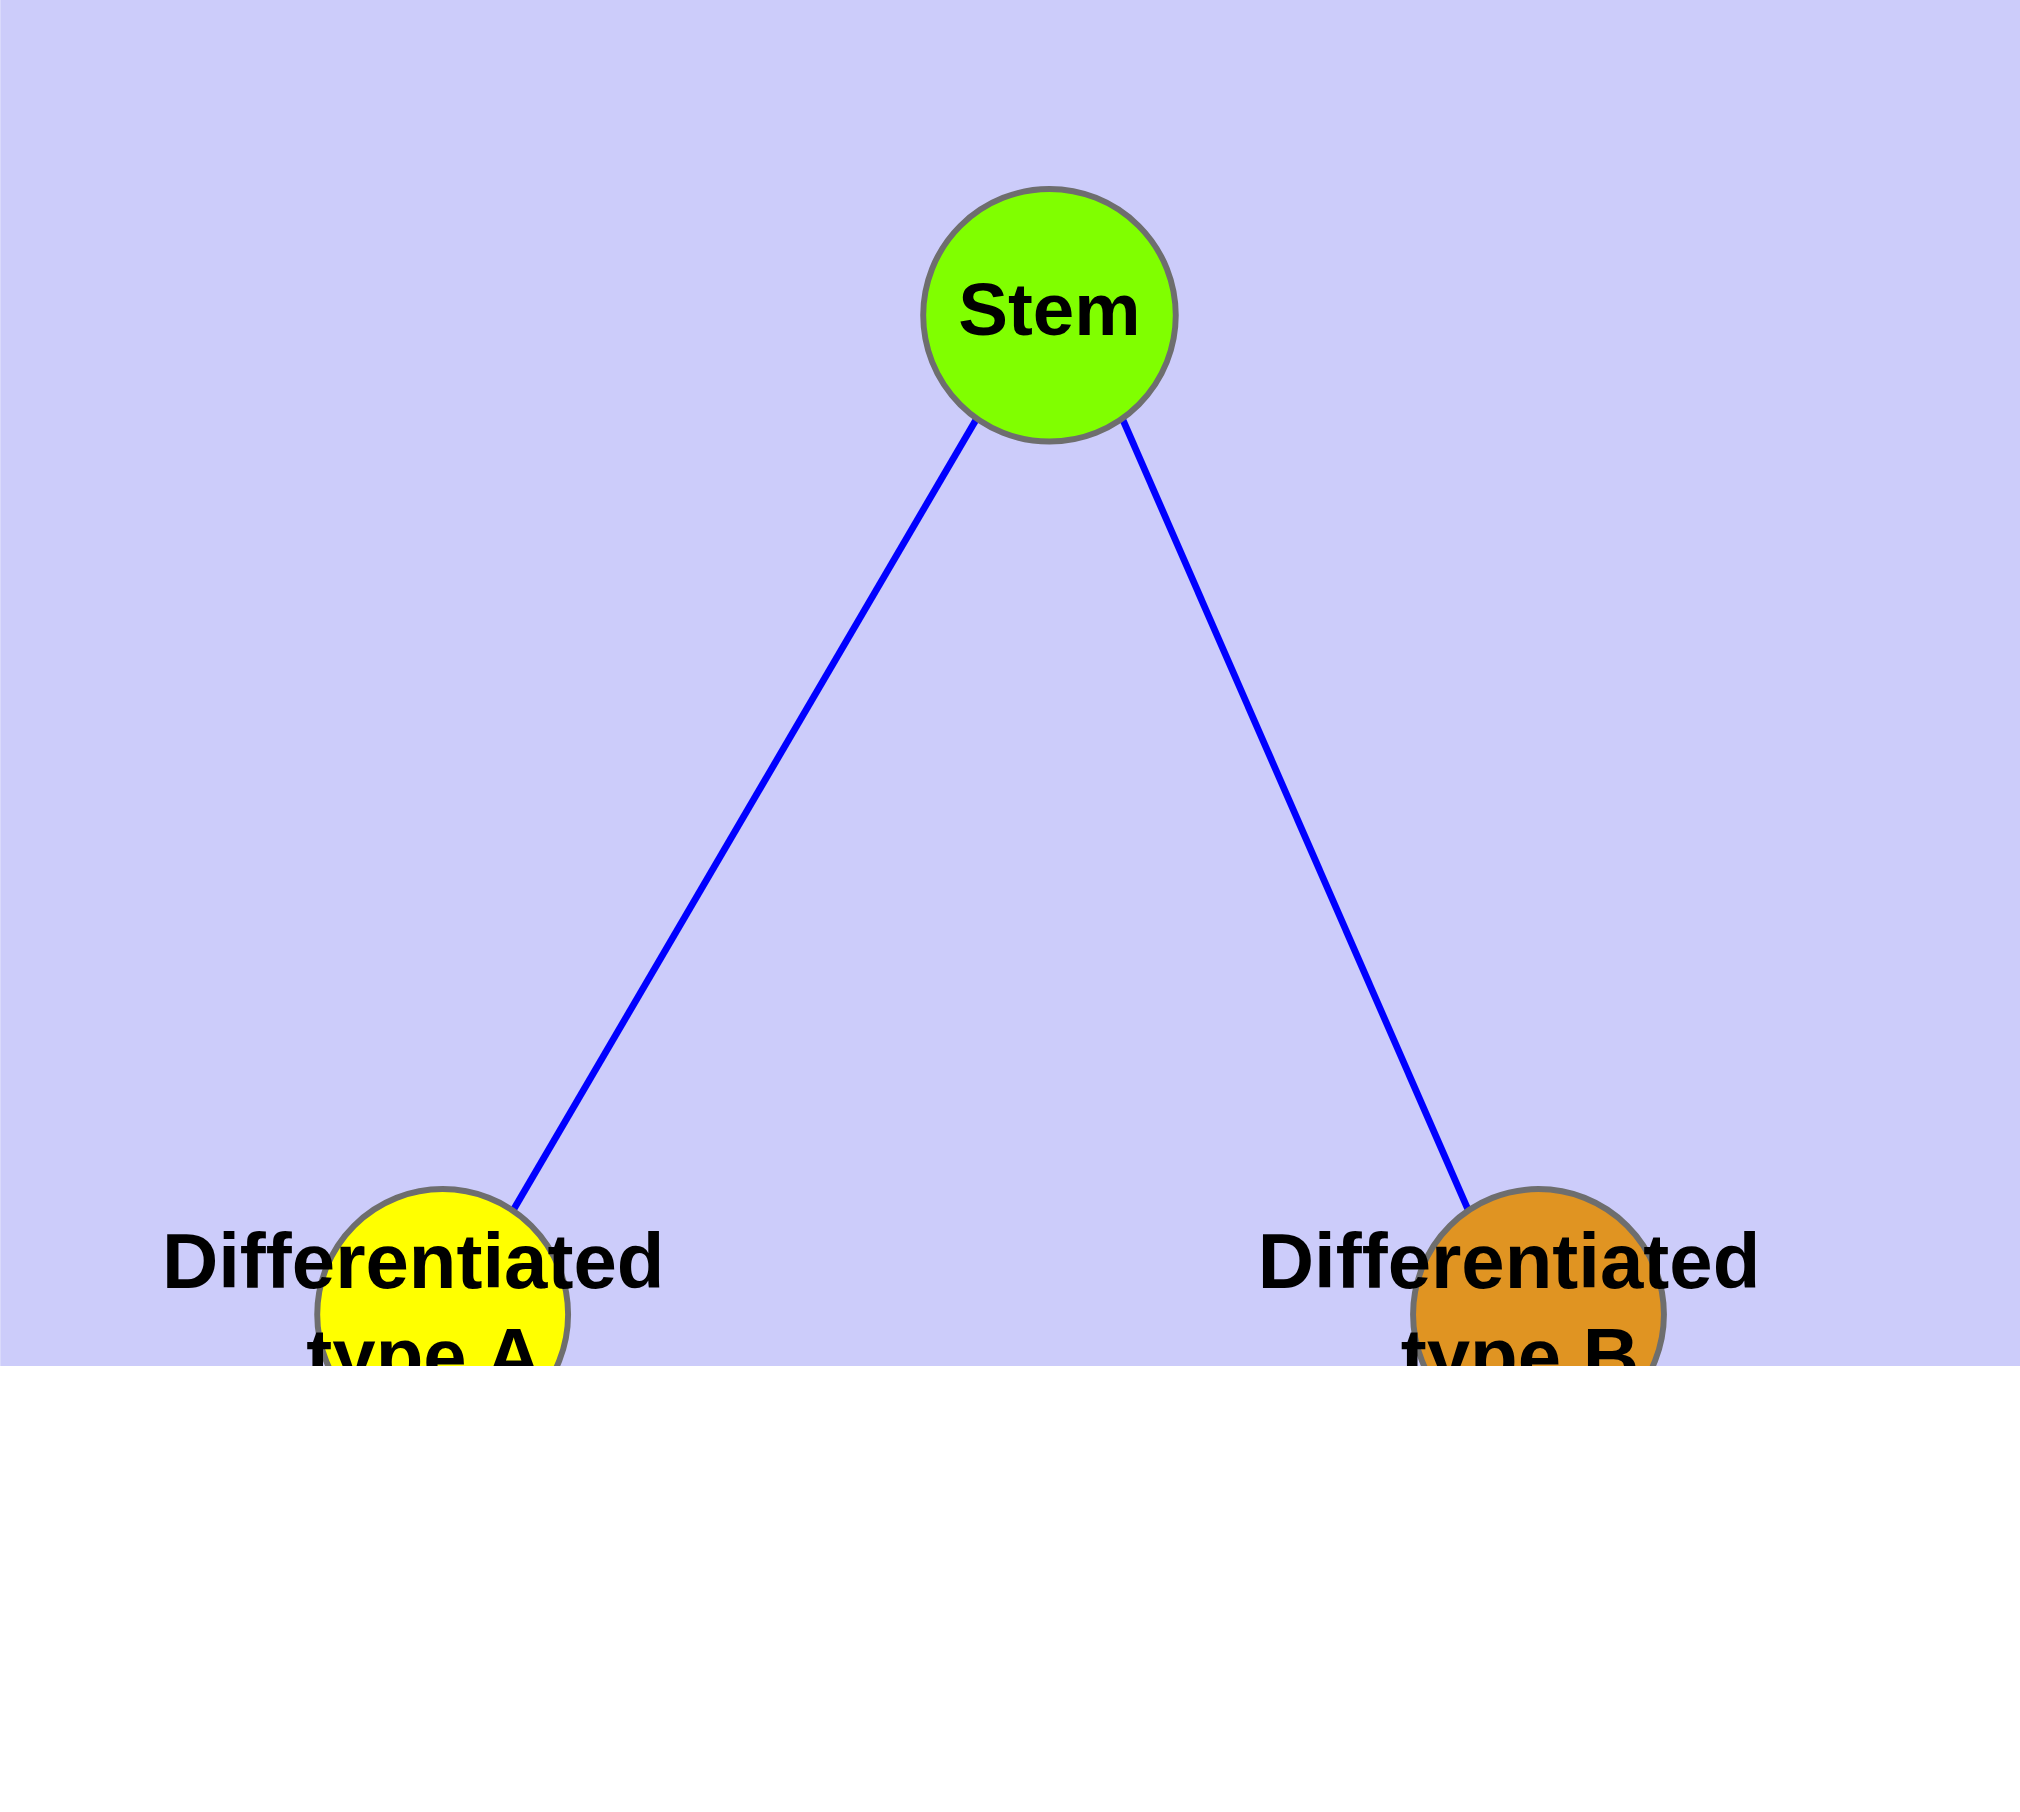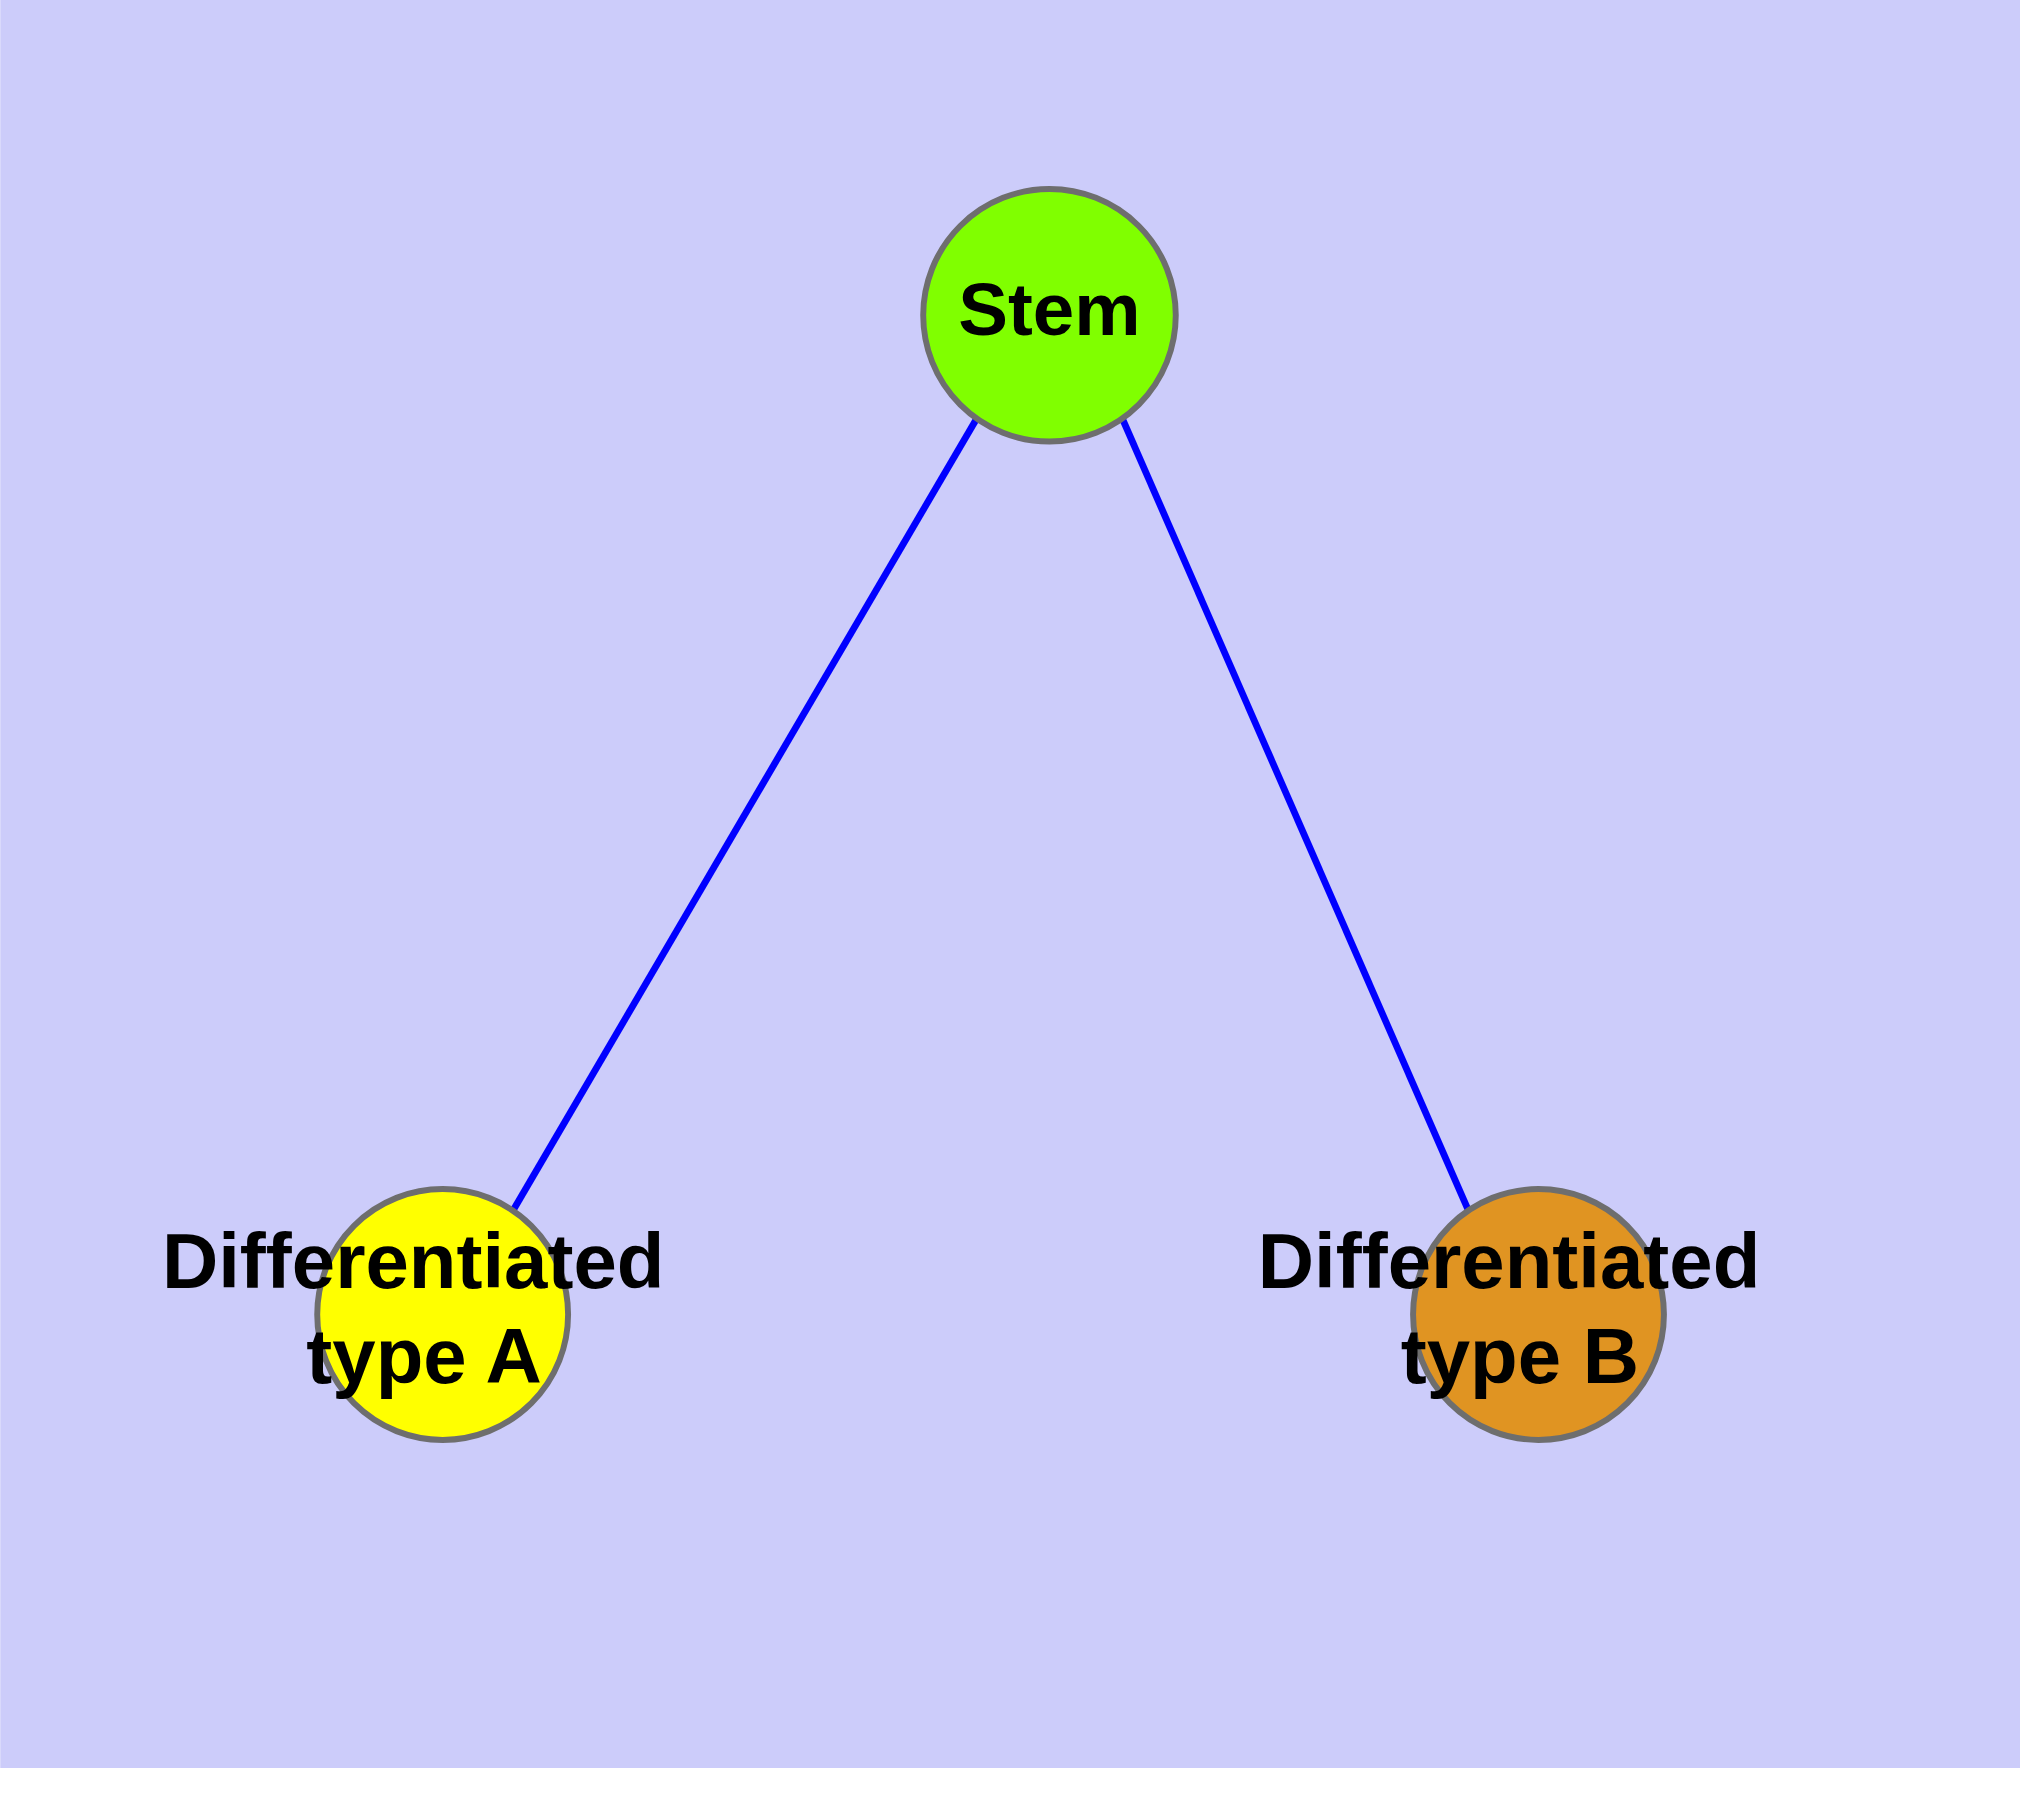--- a/index.html
+++ b/index.html
@@ -3,21 +3,21 @@
 <meta charset="utf-8">
 <style>
   html, body {
     margin: 0;
     padding: 0;
     background: #ffffff;
   }
   #canvas {
     position: relative;
     width: 2021px;
-    height: 1768px;
+    height: 1366px;
     overflow: hidden;
     font-family: "Liberation Sans", sans-serif;
   }
   #graph-svg {
     position: absolute;
     left: 0;
     top: 0;
     width: 2021px;
     height: 1812px;
     display: block;

